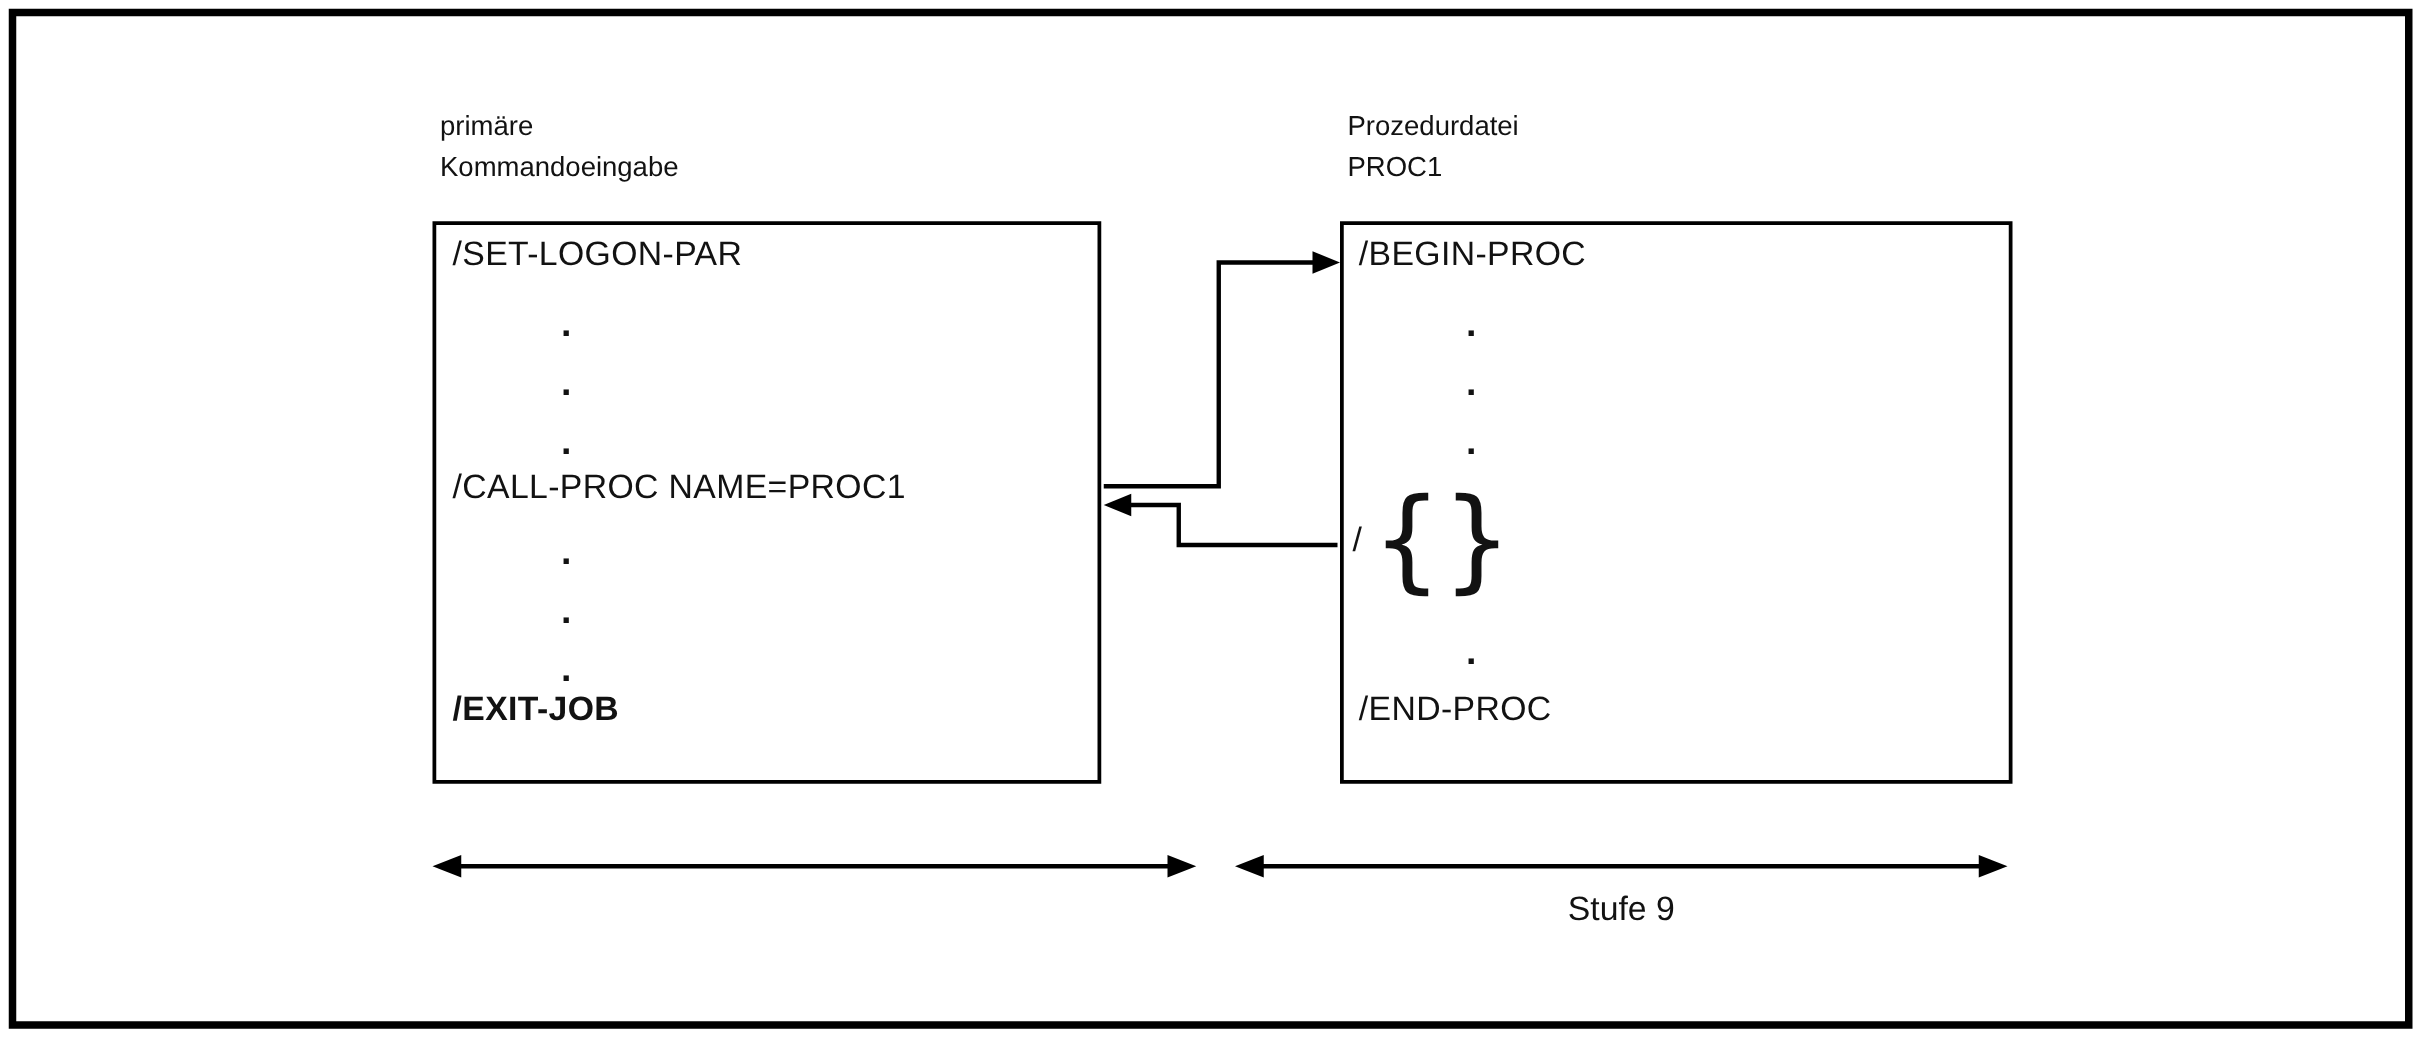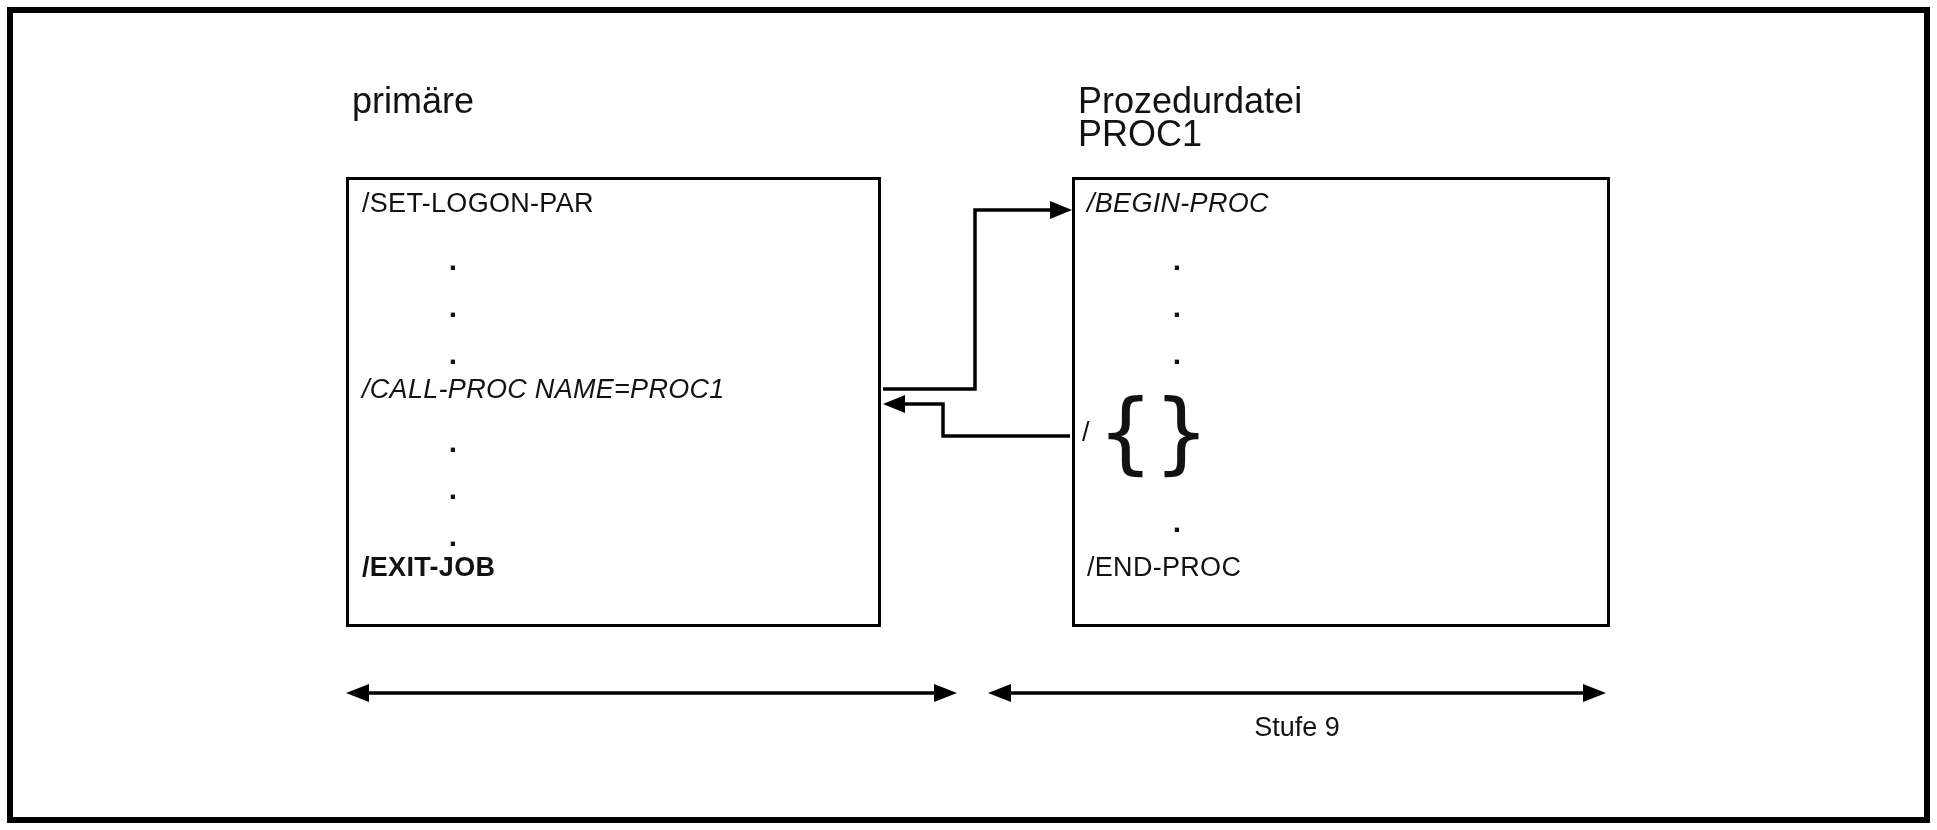--- a/index.html
+++ b/index.html
@@ -3,21 +3,21 @@
 <meta charset="utf-8">
 <style>
   * { margin:0; padding:0; box-sizing:border-box; }
   html,body { background:#ffffff; }
   body { font-family:"Liberation Sans", sans-serif; color:#121212; }
   .canvas { position:relative; width:1937px; height:830px; background:#ffffff; overflow:hidden; }
   .frame { position:absolute; left:7px; top:7px; width:1923px; height:816px; border:6px solid #000; }
   .box { position:absolute; border:3px solid #000; background:#fff; }
   .box-left  { left:346px; top:177px; width:535px; height:450px; }
   .box-right { left:1072px; top:177px; width:538px; height:450px; }
-  .boxlabel { position:absolute; font-size:36px; line-height:33px; white-space:nowrap; }
+  .boxlabel { position:absolute; font-size:22px; line-height:33px; white-space:nowrap; }
   .txt { position:absolute; font-size:27px; white-space:nowrap; letter-spacing:0.3px; }
   .dots { position:absolute; font-size:30px; line-height:47px; width:30px; text-align:center; font-weight:bold; }
   .dots div { height:47px; }
   .choice { position:absolute; display:flex; align-items:center; height:100px; }
   .choice .slash { font-size:27px; margin-right:8px; }
   .brace { font-size:88px; line-height:1; font-family:"DejaVu Sans", sans-serif; font-weight:400; transform:scaleY(1.02); }
   .choice-col { display:flex; flex-direction:column; margin:0 14px; font-size:27px; line-height:44px; letter-spacing:0.3px; }
   .stufe { position:absolute; top:712px; font-size:27px; text-align:center; }
   .stufe0 { left:346px; width:611px; }
   .stufe1 { left:988px; width:618px; }
@@ -26,44 +26,45 @@
 </style>
 </head>
 <body>
 
 <div class="canvas">
 
   <div class="frame"></div>
 
   <div class="boxlabel" style="left:352px; top:84px;">
     <div>primäre</div>
+    <div>Kommandoeingabe</div>
   </div>
   <div class="boxlabel" style="left:1078px; top:84px;">
     <div>Prozedurdatei</div>
     <div>PROC1</div>
   </div>
 
   <div class="box box-left"></div>
   <div class="box box-right"></div>
 
   <div class="txt" style="left:362px; top:188px;">/SET-LOGON-PAR</div>
   <div class="dots" style="left:438px; top:236px;">
     <div>.</div>
     <div>.</div>
     <div>.</div>
   </div>
-  <div class="txt" style="left:362px; top:374px;font-style:italic;">/CALL-PROC NAME=PROC1</div>
+  <div class="txt" style="left:362px; top:374px;">/CALL-PROC NAME=PROC1</div>
   <div class="dots" style="left:438px; top:418px;">
     <div>.</div>
     <div>.</div>
     <div>.</div>
   </div>
   <div class="txt" style="left:362px; top:552px;font-weight:bold;">/EXIT-JOB</div>
 
-  <div class="txt" style="left:1087px; top:188px;font-style:italic;">/BEGIN-PROC</div>
+  <div class="txt" style="left:1087px; top:188px;">/BEGIN-PROC</div>
   <div class="dots" style="left:1162px; top:236px;">
     <div>.</div>
     <div>.</div>
     <div>.</div>
   </div>
 
   <div class="choice" style="left:1082px; top:382px;">
     <span class="slash">/</span>
     <span class="brace">{</span>
     <span class="brace">}</span>

